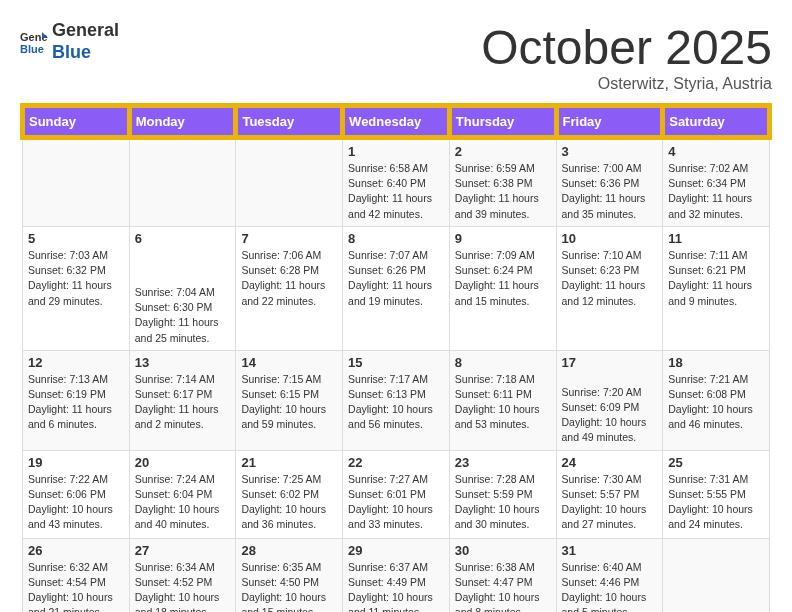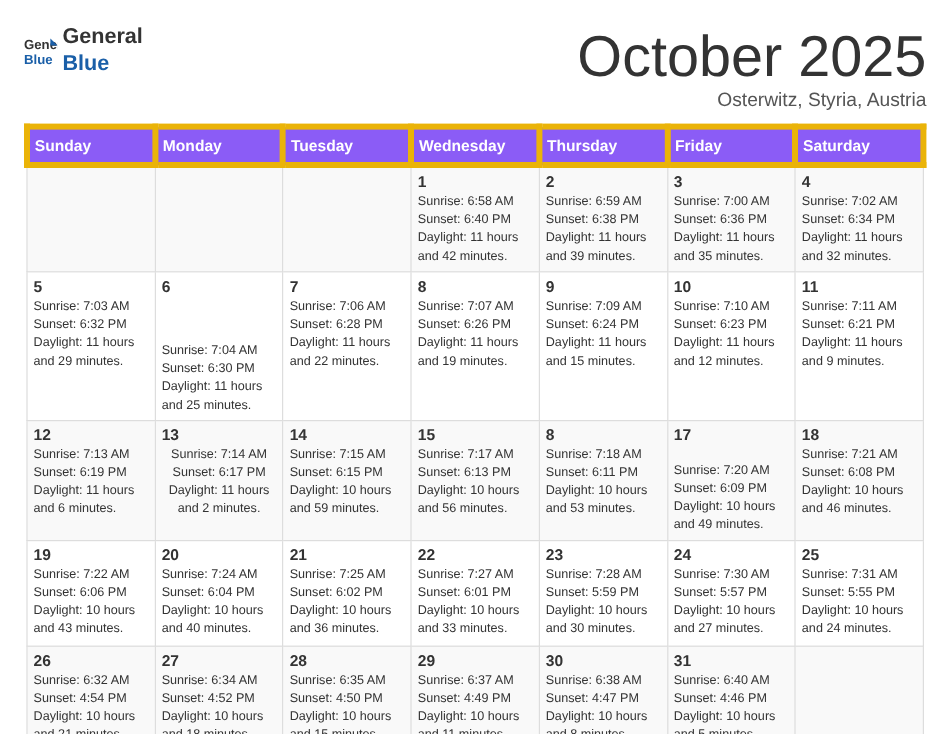--- a/index.html
+++ b/index.html
@@ -196,21 +196,21 @@
       <tr>
         <td>
           <div class="day-number">12</div>
           <div class="day-info" style="white-space: pre-line;">Sunrise: 7:13 AM
 Sunset: 6:19 PM
 Daylight: 11 hours
 and 6 minutes.</div>
         </td>
         <td>
           <div class="day-number">13</div>
-          <div class="day-info" style="white-space: pre-line; text-align: center;">Sunrise: 7:14 AM
+          <div class="day-info" style="white-space: pre-line;">Sunrise: 7:14 AM
 Sunset: 6:17 PM
 Daylight: 11 hours
 and 2 minutes.</div>
         </td>
         <td>
           <div class="day-number">14</div>
           <div class="day-info" style="white-space: pre-line;">Sunrise: 7:15 AM
 Sunset: 6:15 PM
 Daylight: 10 hours
 and 59 minutes.</div>

